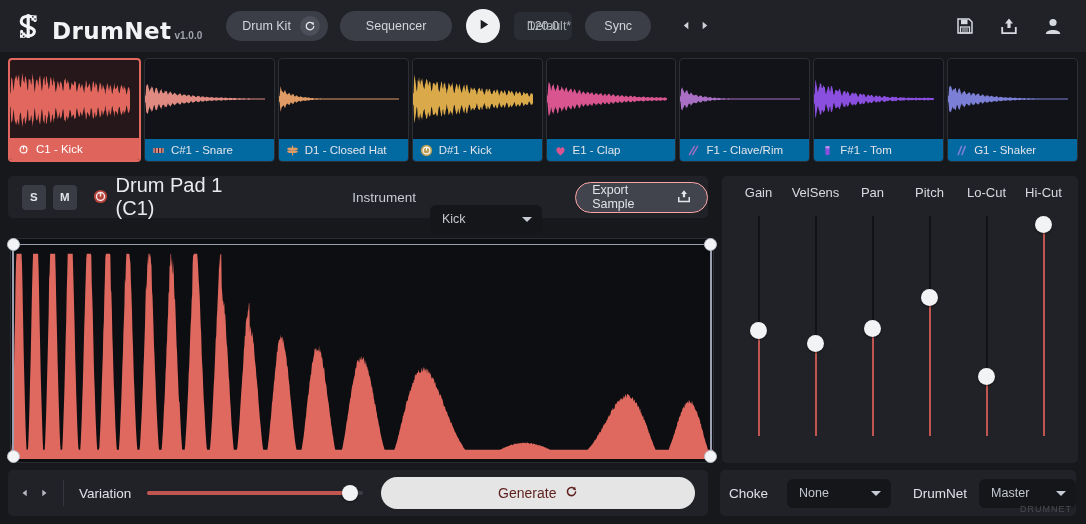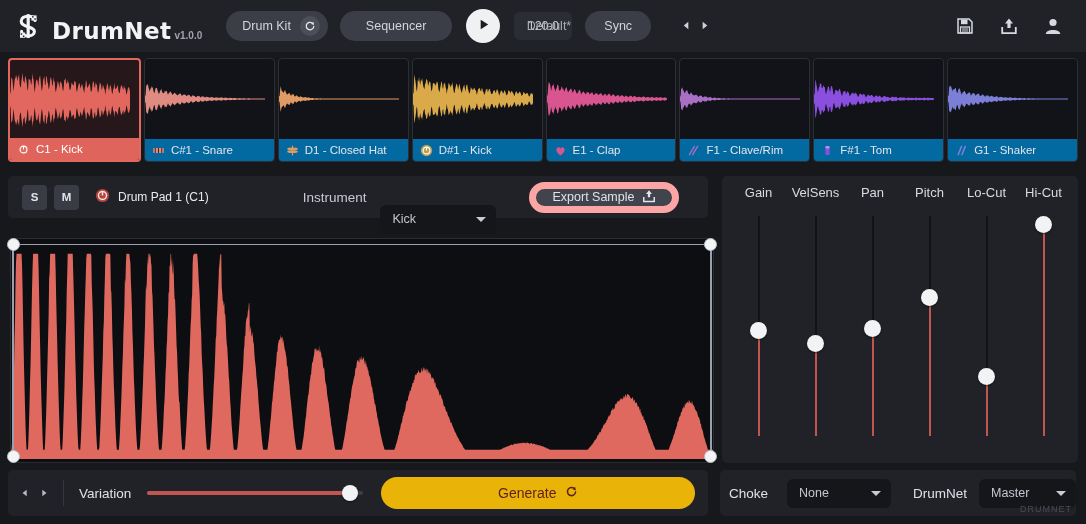--- a/index.html
+++ b/index.html
@@ -94,37 +94,37 @@
     display: flex; align-items: center; padding-left: 14px;
   }
   .sq-btn {
     width: 25px; height: 25px; border-radius: 4px; background: #3a3c45;
     color: #e2e4e9; font-size: 11.5px; font-weight: bold;
     display: flex; align-items: center; justify-content: center;
     cursor: pointer; user-select: none;
   }
   #pad-title {
     margin-left: 16px; display: flex; align-items: center; gap: 8px;
-    font-size: 12px; color: #e8eaef;
+    font-size: 20px; color: #e8eaef;
   }
   #instrument-label { margin-left: 94px; font-size: 13.5px; color: #c8cbd3; }
   .select-box {
     position: relative; height: 29px; border-radius: 6px; background: #15161a;
     display: flex; align-items: center; padding: 0 26px 0 12px;
     font-size: 12.5px; color: #c4c7cf; cursor: pointer; user-select: none;
   }
   .caret {
     position: absolute; right: 10px; width: 0; height: 0;
     border-left: 5px solid transparent; border-right: 5px solid transparent;
     border-top: 5px solid #c8cbd3;
   }
   #instrument-select { margin-left: 14px; width: 116px; margin-top: 44px; }
   #export-btn {
     margin-left: 33px; height: 31px; border-radius: 16px;
-    background: #41434d; border: 7px solid #fca5a5;
+    background: #41434d; border: 1px solid #fca5a5;
     display: flex; align-items: center; gap: 8px; padding: 0 16px;
     font-size: 12.5px; color: #e0e2e8; cursor: pointer; user-select: none;
   }
 
   
   #wave-editor {
     position: absolute; left: 10px; top: 238px;
     width: 704px; height: 225px;
     background: #0d0e12; border: 1px solid #2a2c33;
   }
@@ -185,21 +185,21 @@
   #variation-fill {
     position: absolute; top: 6px; left: 0; height: 4px;
     border-radius: 2px; background: #c0564f;
   }
   #variation-knob {
     position: absolute; top: 0; width: 16px; height: 16px; border-radius: 50%;
     background: #f2f3f5; box-shadow: 0 1px 2px rgba(0,0,0,.5);
   }
   #generate-btn {
     margin-left: 18px; width: 314px; height: 32px; border-radius: 16px;
-    background: #eab308; color: #5d1f1c; font-size: 14px;
+    background: #e5e5e5; color: #5d1f1c; font-size: 14px;
     display: flex; align-items: center; justify-content: center; gap: 9px;
     cursor: pointer; user-select: none;
   }
   #bottom-right {
     position: absolute; left: 720px; top: 470px; width: 356px; height: 46px;
     background: #212228; border-radius: 5px;
     display: flex; align-items: center; padding-left: 9px;
   }
   #choke-label, #output-label { font-size: 13.5px; color: #dfe1e7; }
   #choke-select { margin-left: 19px; width: 112px; }

